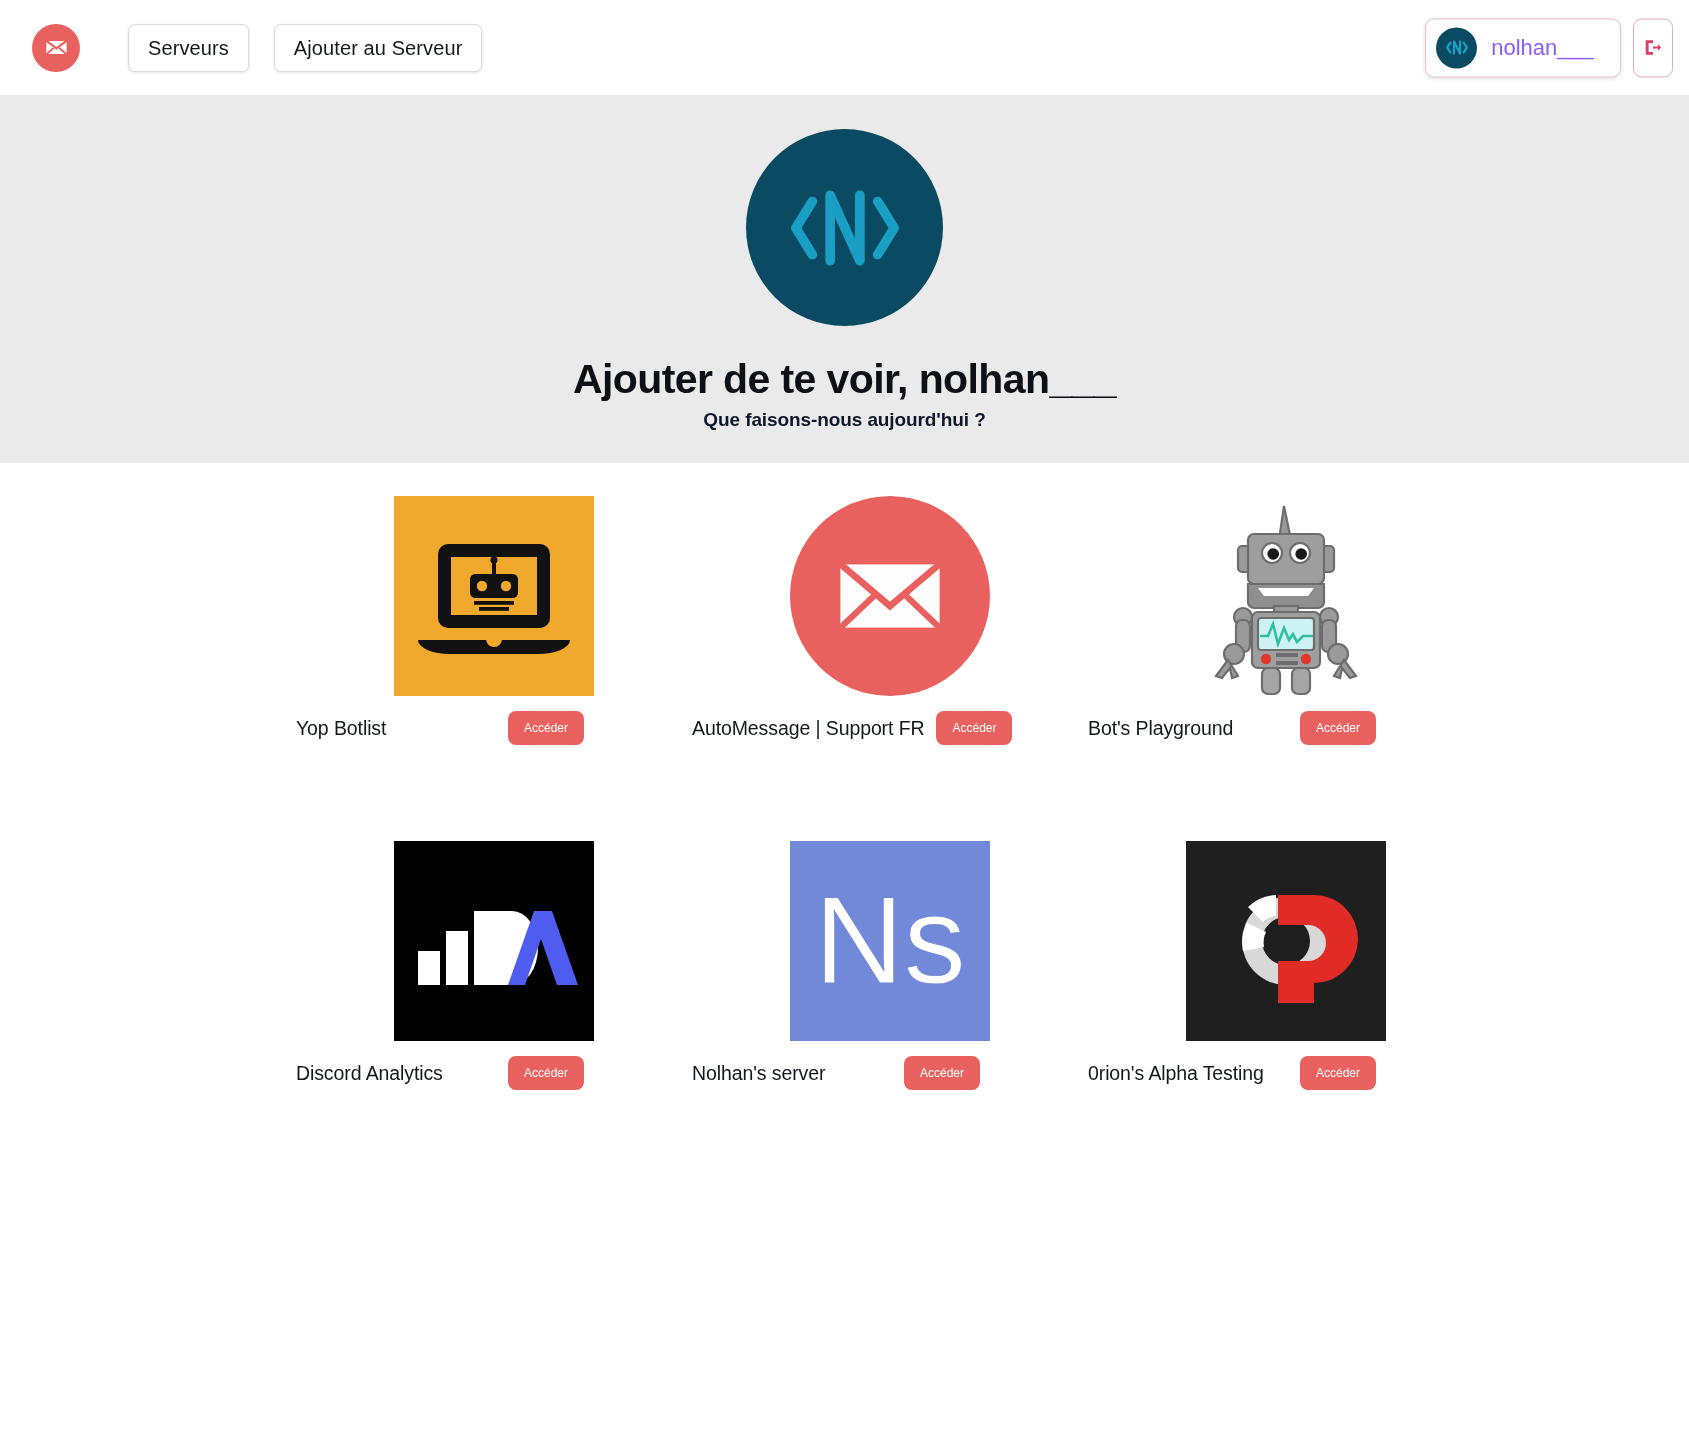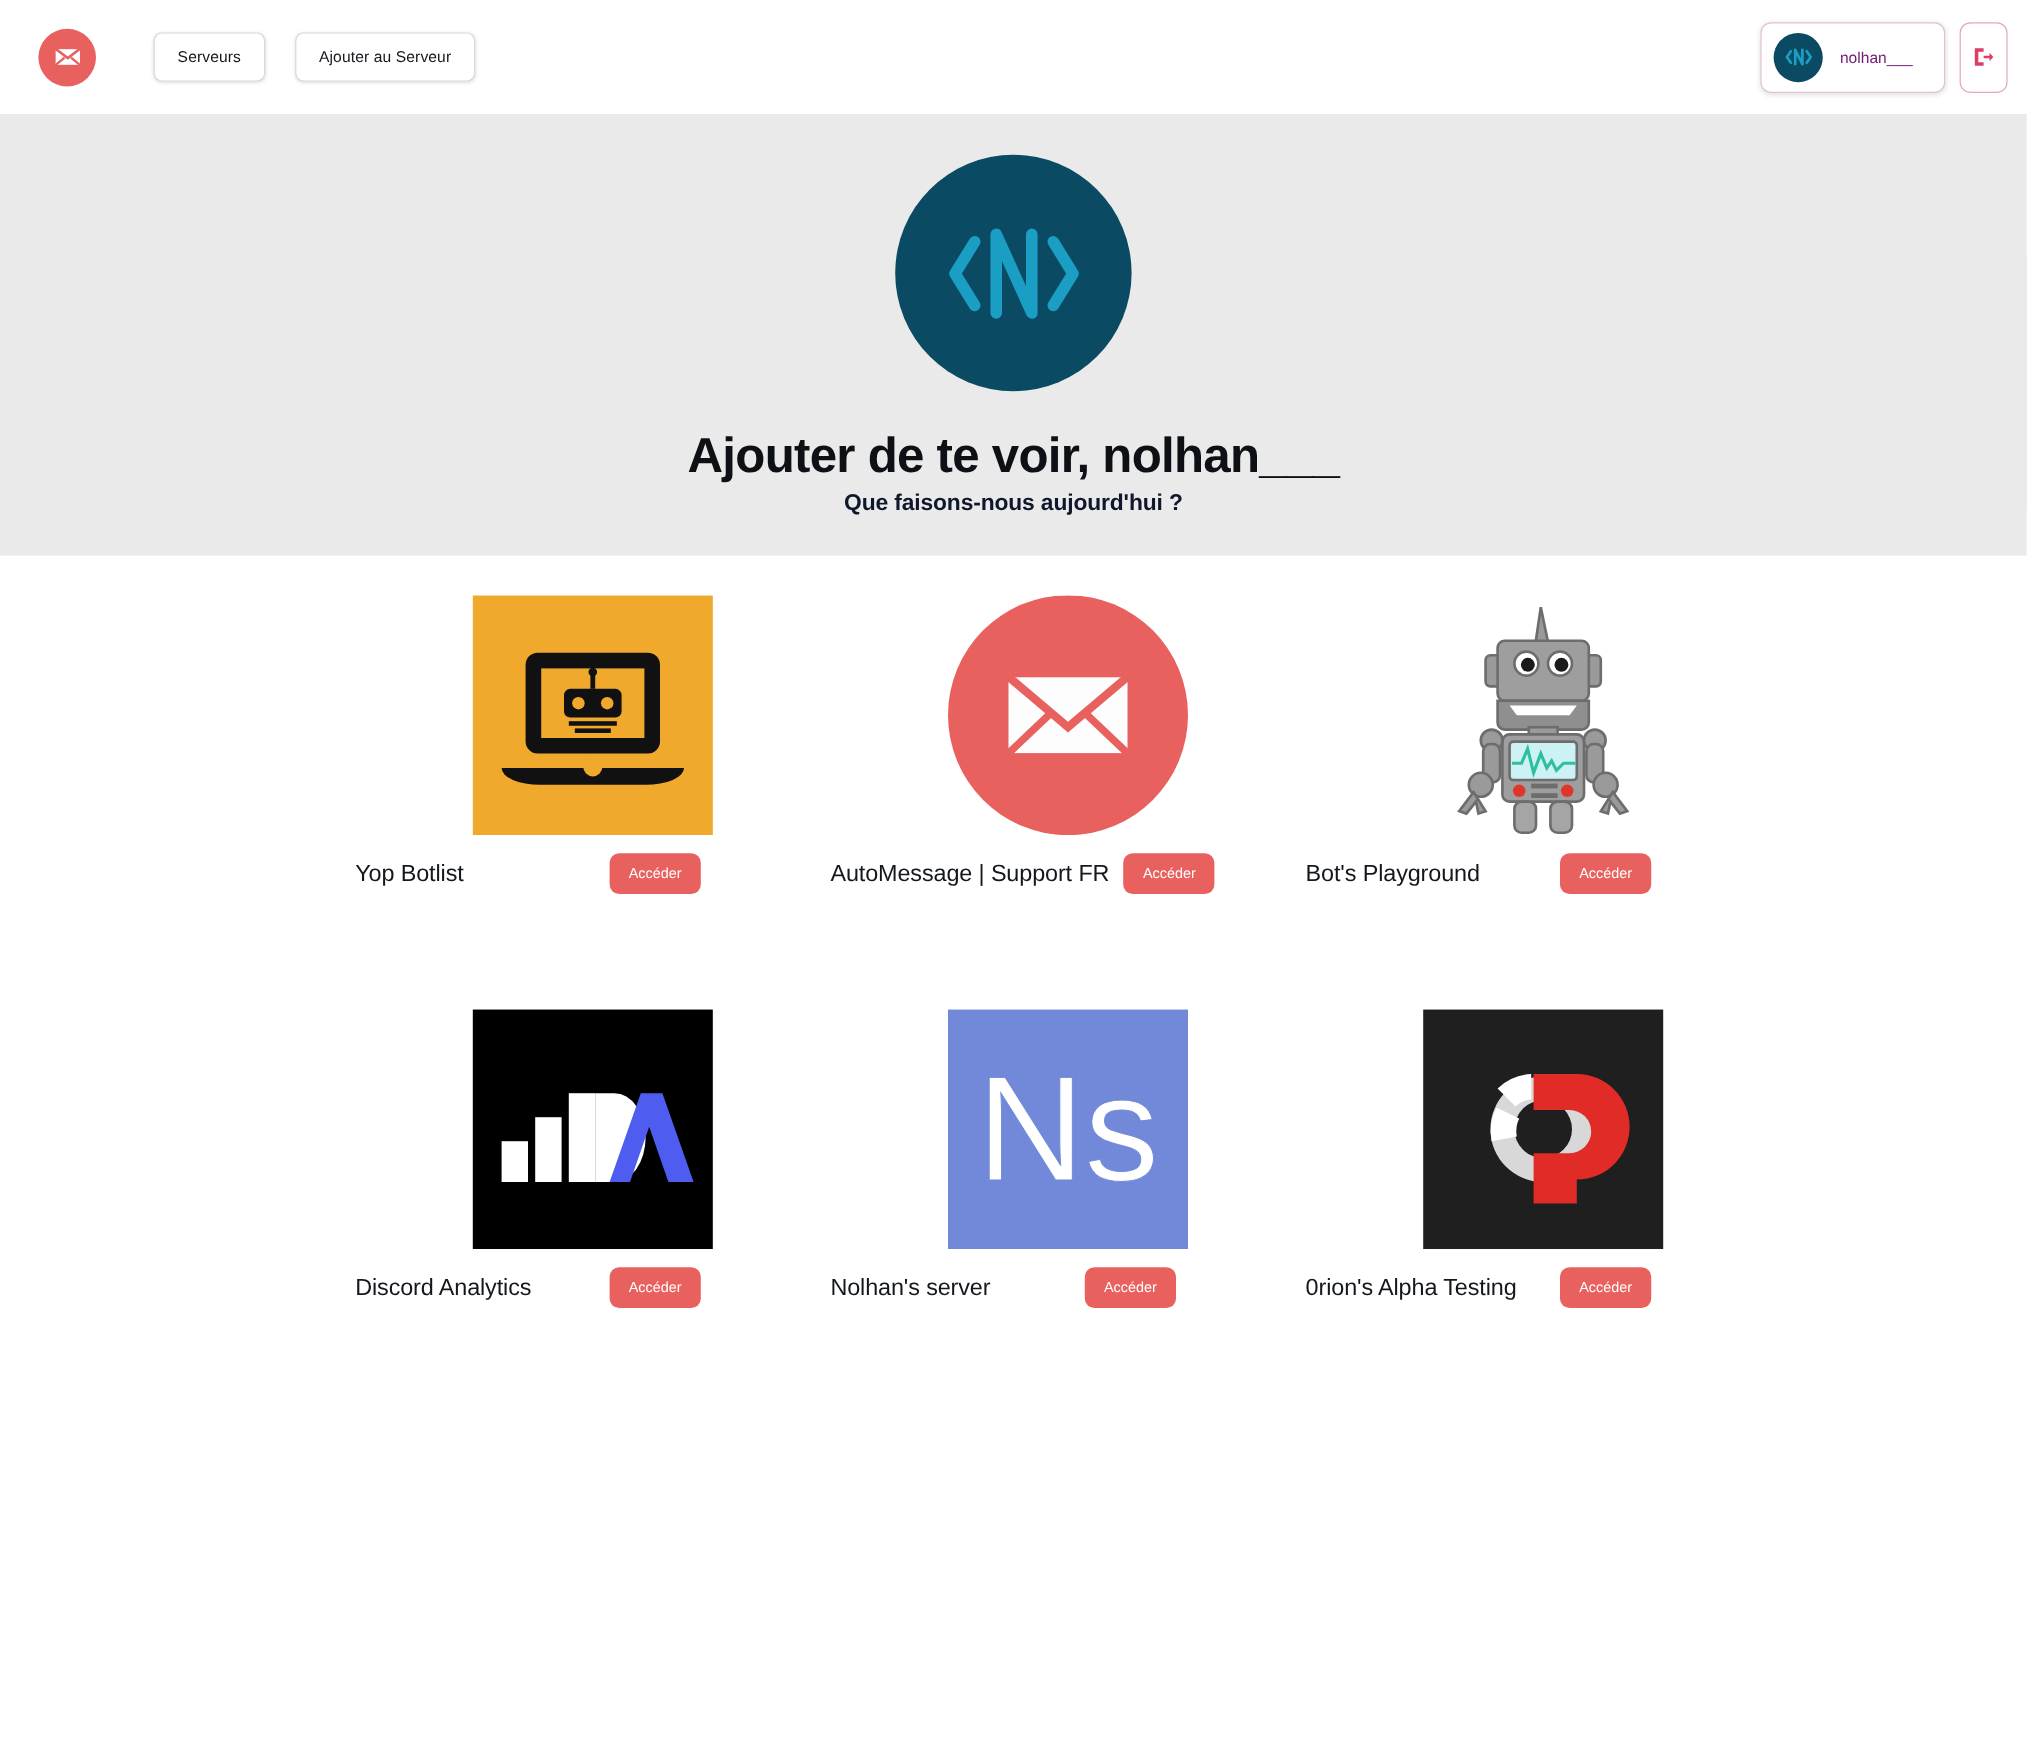--- a/index.html
+++ b/index.html
@@ -33,21 +33,21 @@
   }
   .brand-mail svg { width: 27px; height: 27px; display: block; }
 
   .nav-btns { display: flex; align-items: center; gap: 25px; margin-left: 48px; }
 
   .nav-btn {
     background: #ffffff;
     border: 1px solid #d6d9dd;
     border-radius: 7px;
     padding: 13px 19px;
-    font-size: 13px;
+    font-size: 20px;
     line-height: 1;
     color: #14181d;
     letter-spacing: .1px;
     box-shadow: 0 1px 3px rgba(20,24,29,.13);
     cursor: pointer;
     white-space: nowrap;
   }
 
   .topbar-right {
     position: absolute;
@@ -58,21 +58,21 @@
 
   .user-chip {
     display: flex; align-items: center; gap: 14px;
     background: #ffffff;
     border: 1px solid #e2c2cf;
     border-radius: 9px;
     padding: 8px 26px 8px 10px;
     box-shadow: 0 1px 4px rgba(20,24,29,.13);
     cursor: pointer;
   }
-  .user-name { font-size: 13px; color: #701a75; white-space: nowrap; }
+  .user-name { font-size: 22px; color: #8b5cf6; white-space: nowrap; }
 
   .avatar {
     width: 41px; height: 41px; border-radius: 50%;
     background: #0b4a63;
     display: flex; align-items: center; justify-content: center;
     flex: 0 0 auto;
   }
   .avatar svg { width: 30px; height: 30px; display: block; }
 
   .logout-btn {

